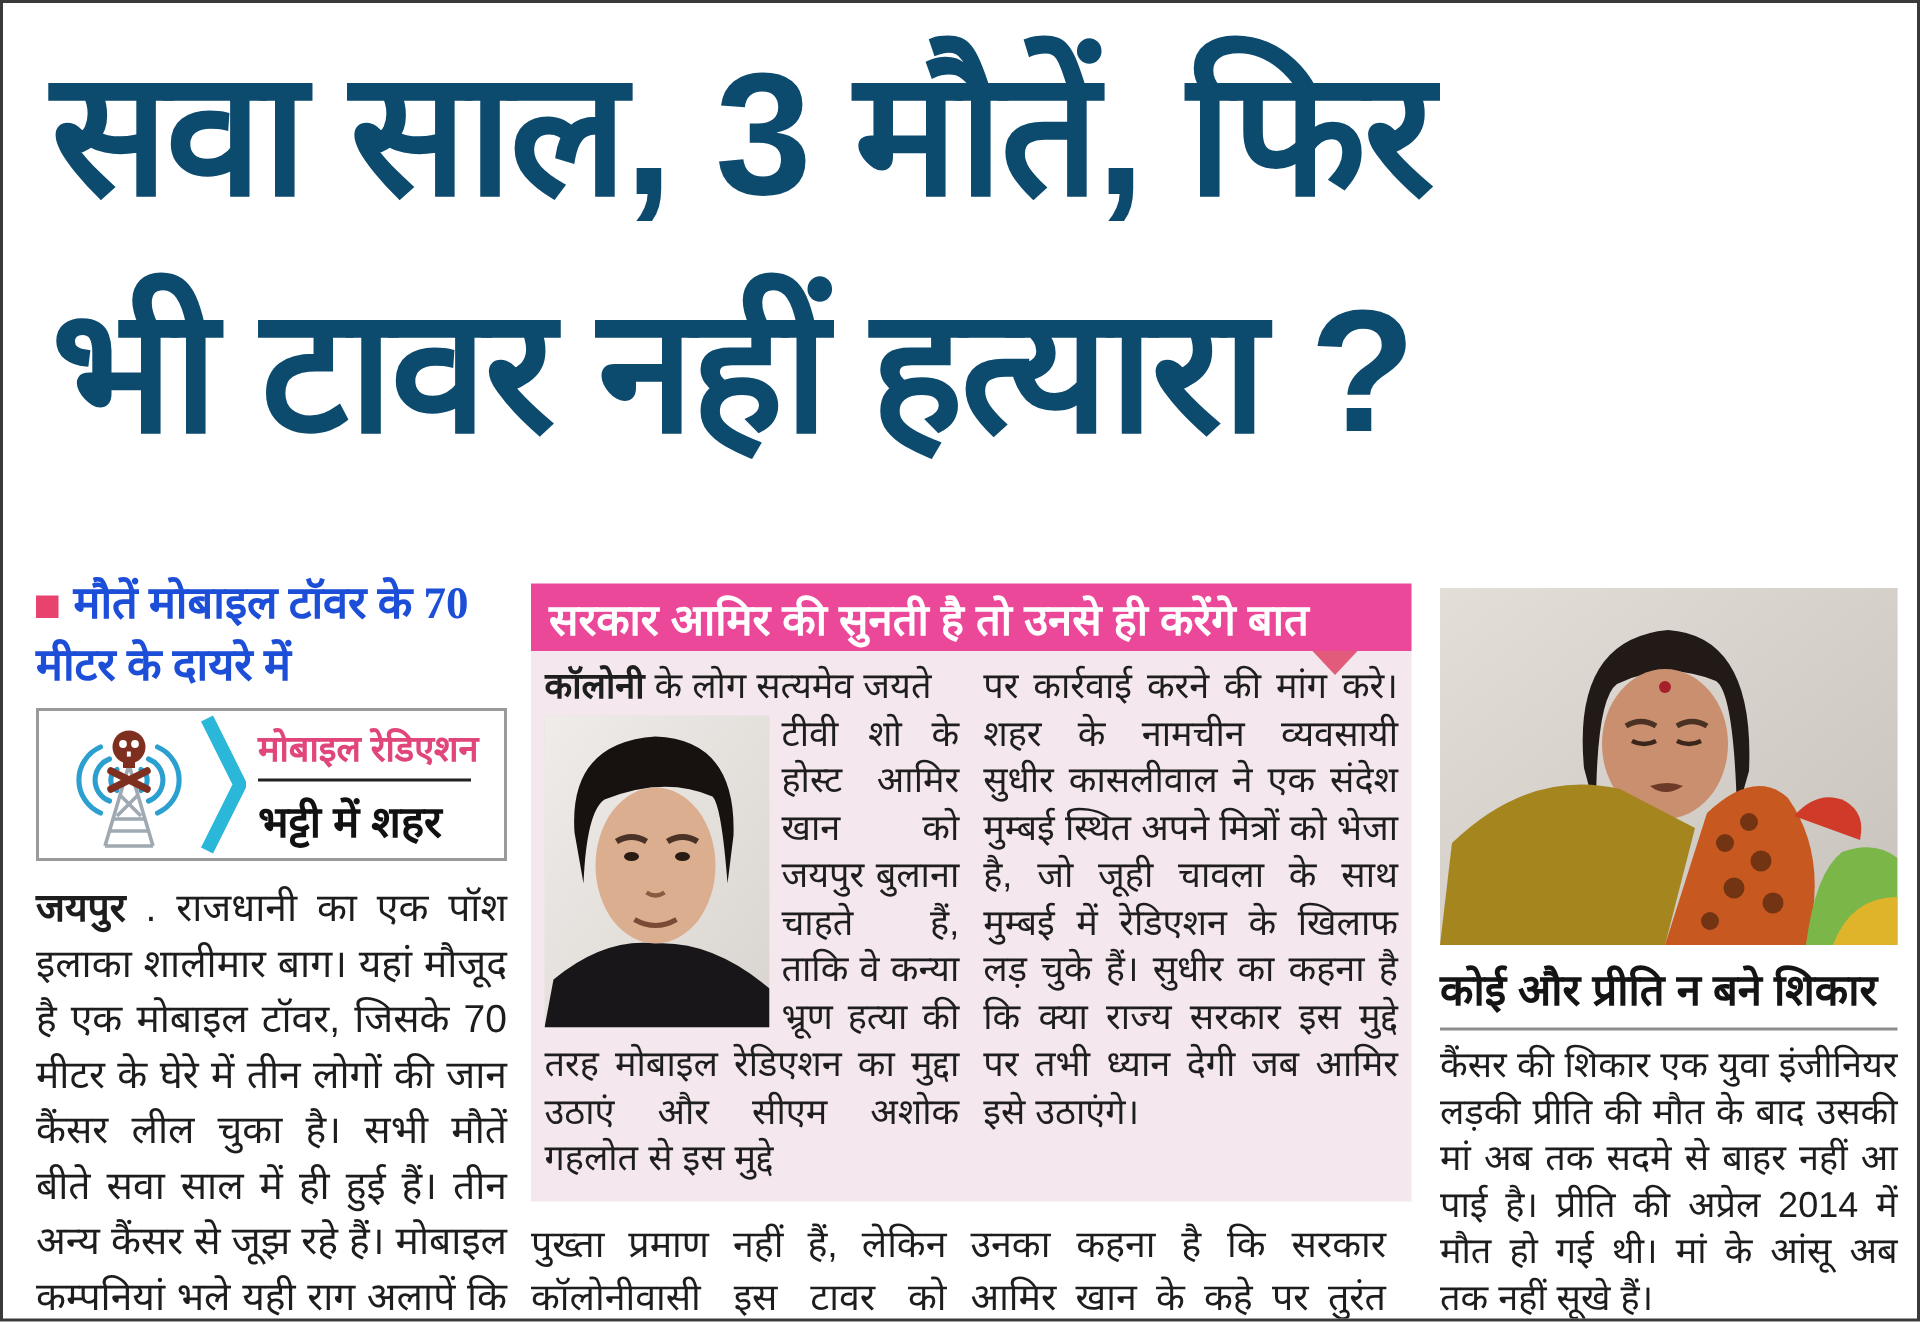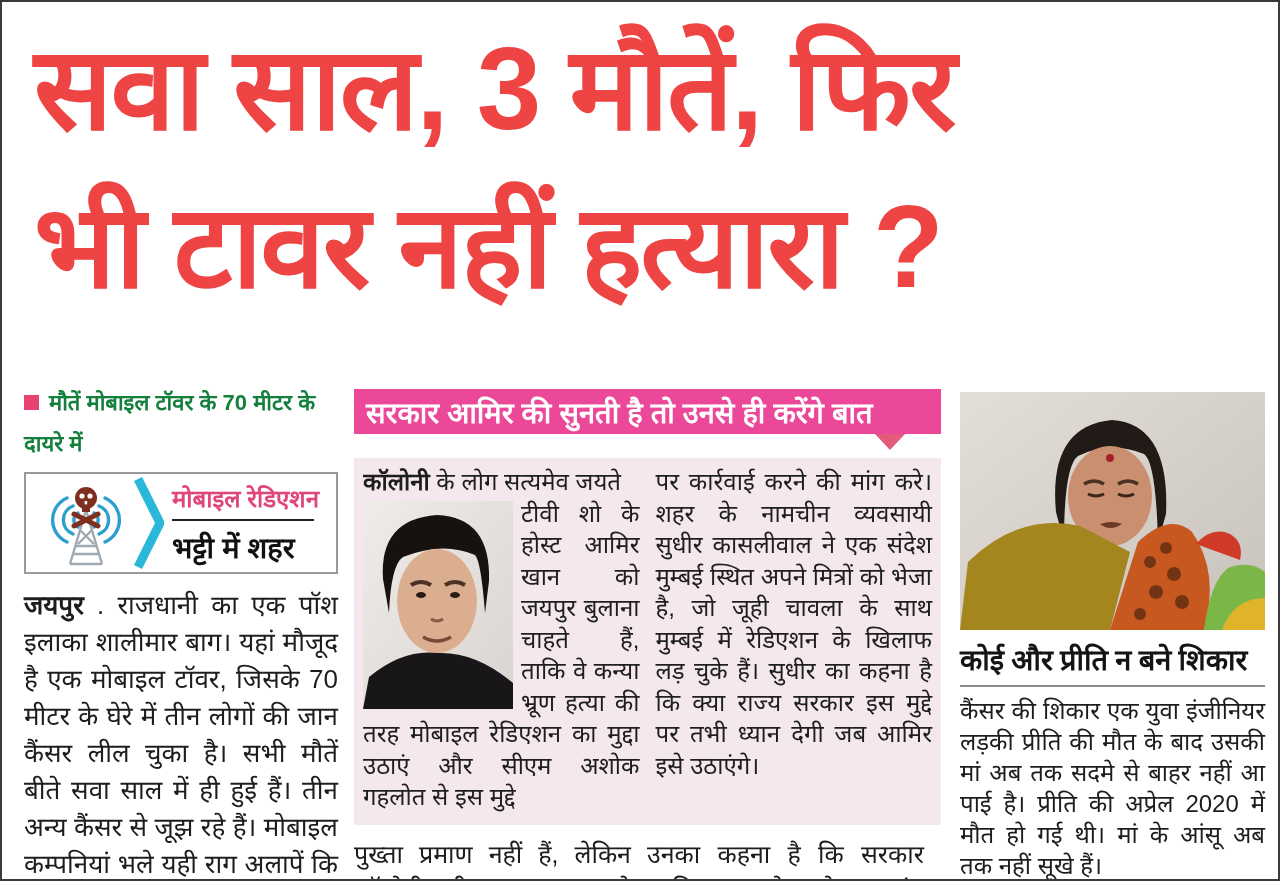--- a/index.html
+++ b/index.html
@@ -3,54 +3,54 @@
 <meta charset="utf-8">
 <style>
   * { margin:0; padding:0; box-sizing:border-box; }
   html,body { background:#888; }
   .page {
     position:relative; width:1280px; height:881px; background:#fff;
     border:2px solid #3a3a3a; outline:1px solid #bbb; overflow:hidden;
     font-family:"Liberation Sans", sans-serif; color:#1b1b1b;
   }
   
-  .headline { position:absolute; left:32px; top:8px; width:1226px; font-weight:800; color:#ef4444; }
+  .headline { position:absolute; left:32px; top:8px; width:1226px; font-weight:800; color:#0c4a6e; }
   .headline .hl-line { font-size:116px; line-height:158px; white-space:nowrap; letter-spacing:-2px; }
   
   .left-col { position:absolute; left:22px; top:380px; width:314px; }
-  .kicker { font-size:22px; line-height:41px; font-weight:700; color:#15803d; }
+  .kicker { font-size:30px; line-height:41px; font-weight:700; color:#1d4ed8;font-family:Liberation Serif, serif; }
   .kicker .bullet { display:inline-block; width:15px; height:15px; background:#e8436f; margin-right:10px; }
   .infobox { margin-top:8px; height:102px; border:2px solid #9a9a9a; display:flex; align-items:center; background:#fff; padding:2px 16px; }
   .infobox .art { width:88px; height:94px; flex:0 0 auto; }
   .infobox .chev { width:30px; height:94px; flex:0 0 auto; margin:0 4px; }
   .infobox .labels { flex:1; padding-left:4px; }
   .infobox .lab-pink { color:#e0457b; font-size:24px; font-weight:700; }
   .infobox .lab-rule { height:2px; background:#222; margin:5px 0 6px 0; width:96%; }
   .infobox .lab-black { color:#111; font-size:29px; font-weight:700; }
   .left-body { margin-top:13px; font-size:26px; line-height:37px; text-align:justify; color:#1d1d1d; }
   .left-body b { font-weight:700; }
   
   .mid { position:absolute; left:352px; top:387px; width:587px; }
   .banner { position:relative; height:45px; background:#ec4899; color:#fff; font-size:29px; font-weight:700;
             display:flex; align-items:center; padding-left:12px; }
   .banner:after { content:""; position:absolute; top:100%; right:36px;
             border-left:15px solid transparent; border-right:15px solid transparent; border-top:16px solid #e25b7b; }
-  .panel { background:#f4e7ed; padding:8px 9px 12px 9px; display:flex; gap:16px;margin-top:24px; }
+  .panel { background:#f4e7ed; padding:8px 9px 12px 9px; display:flex; gap:16px; }
   .pcol { width:277px; font-size:24px; line-height:31.5px; text-align:justify; color:#1e1e1e; }
   .pcol .opening { white-space:nowrap; overflow:hidden; }
   .pcol .opening b { font-weight:800; }
   .photo-aamir { float:left; width:150px; height:208px; margin:3px 8px 4px 0; background:#e9e5e1; }
   .photo-aamir svg { display:block; width:100%; height:100%; }
   .cont { display:flex; gap:16px; padding-top:12px; }
   .ccol { width:277px; font-size:25px; line-height:35px; text-align:justify; color:#1d1d1d; }
   
   .right-col { position:absolute; left:958px; top:390px; width:305px; }
   .rphoto { width:305px; height:238px; background:#d8d3cc; }
   .rphoto svg { display:block; width:100%; height:100%; }
-  .rcaption { margin-top:9px; font-size:29px; font-weight:700; color:#141414;font-family:Liberation Serif, serif; }
+  .rcaption { margin-top:9px; font-size:29px; font-weight:700; color:#141414; }
   .rrule { height:2px; background:#8d8d8d; margin-top:7px; }
   .rbody { margin-top:8px; font-size:24px; line-height:31px; text-align:justify; color:#1d1d1d; }
 </style>
 </head>
 <body>
 
 <div class="page">
 
   <div class="headline">
     <div class="hl-line">सवा साल, 3 मौतें, फिर</div>
@@ -168,17 +168,17 @@
             <circle cx="222" cy="210" r="7"></circle>
             <circle cx="180" cy="222" r="6"></circle>
         </g>
         <path d="M244 238 Q250 190 268 176 Q290 168 305 180 L305 238 Z" fill="#7ab648"></path>
         <path d="M262 238 Q274 206 305 206 L305 238 Z" fill="#e0b42a"></path>
         <path d="M236 152 Q252 134 270 142 Q284 150 280 168 Q258 160 236 152 Z" fill="#cf3b28"></path>
       </svg>
     </div>
     <div class="rcaption">कोई और प्रीति न बने शिकार</div>
     <div class="rrule"></div>
-    <p class="rbody">कैंसर की शिकार एक युवा इंजीनियर लड़की प्रीति की मौत के बाद उसकी मां अब तक सदमे से बाहर नहीं आ पाई है। प्रीति की अप्रेल 2020 में मौत हो गई थी। मां के आंसू अब तक नहीं सूखे हैं।</p>
+    <p class="rbody">कैंसर की शिकार एक युवा इंजीनियर लड़की प्रीति की मौत के बाद उसकी मां अब तक सदमे से बाहर नहीं आ पाई है। प्रीति की अप्रेल 2014 में मौत हो गई थी। मां के आंसू अब तक नहीं सूखे हैं।</p>
 
   </div>
 
 </div>
 
 </body></html>

